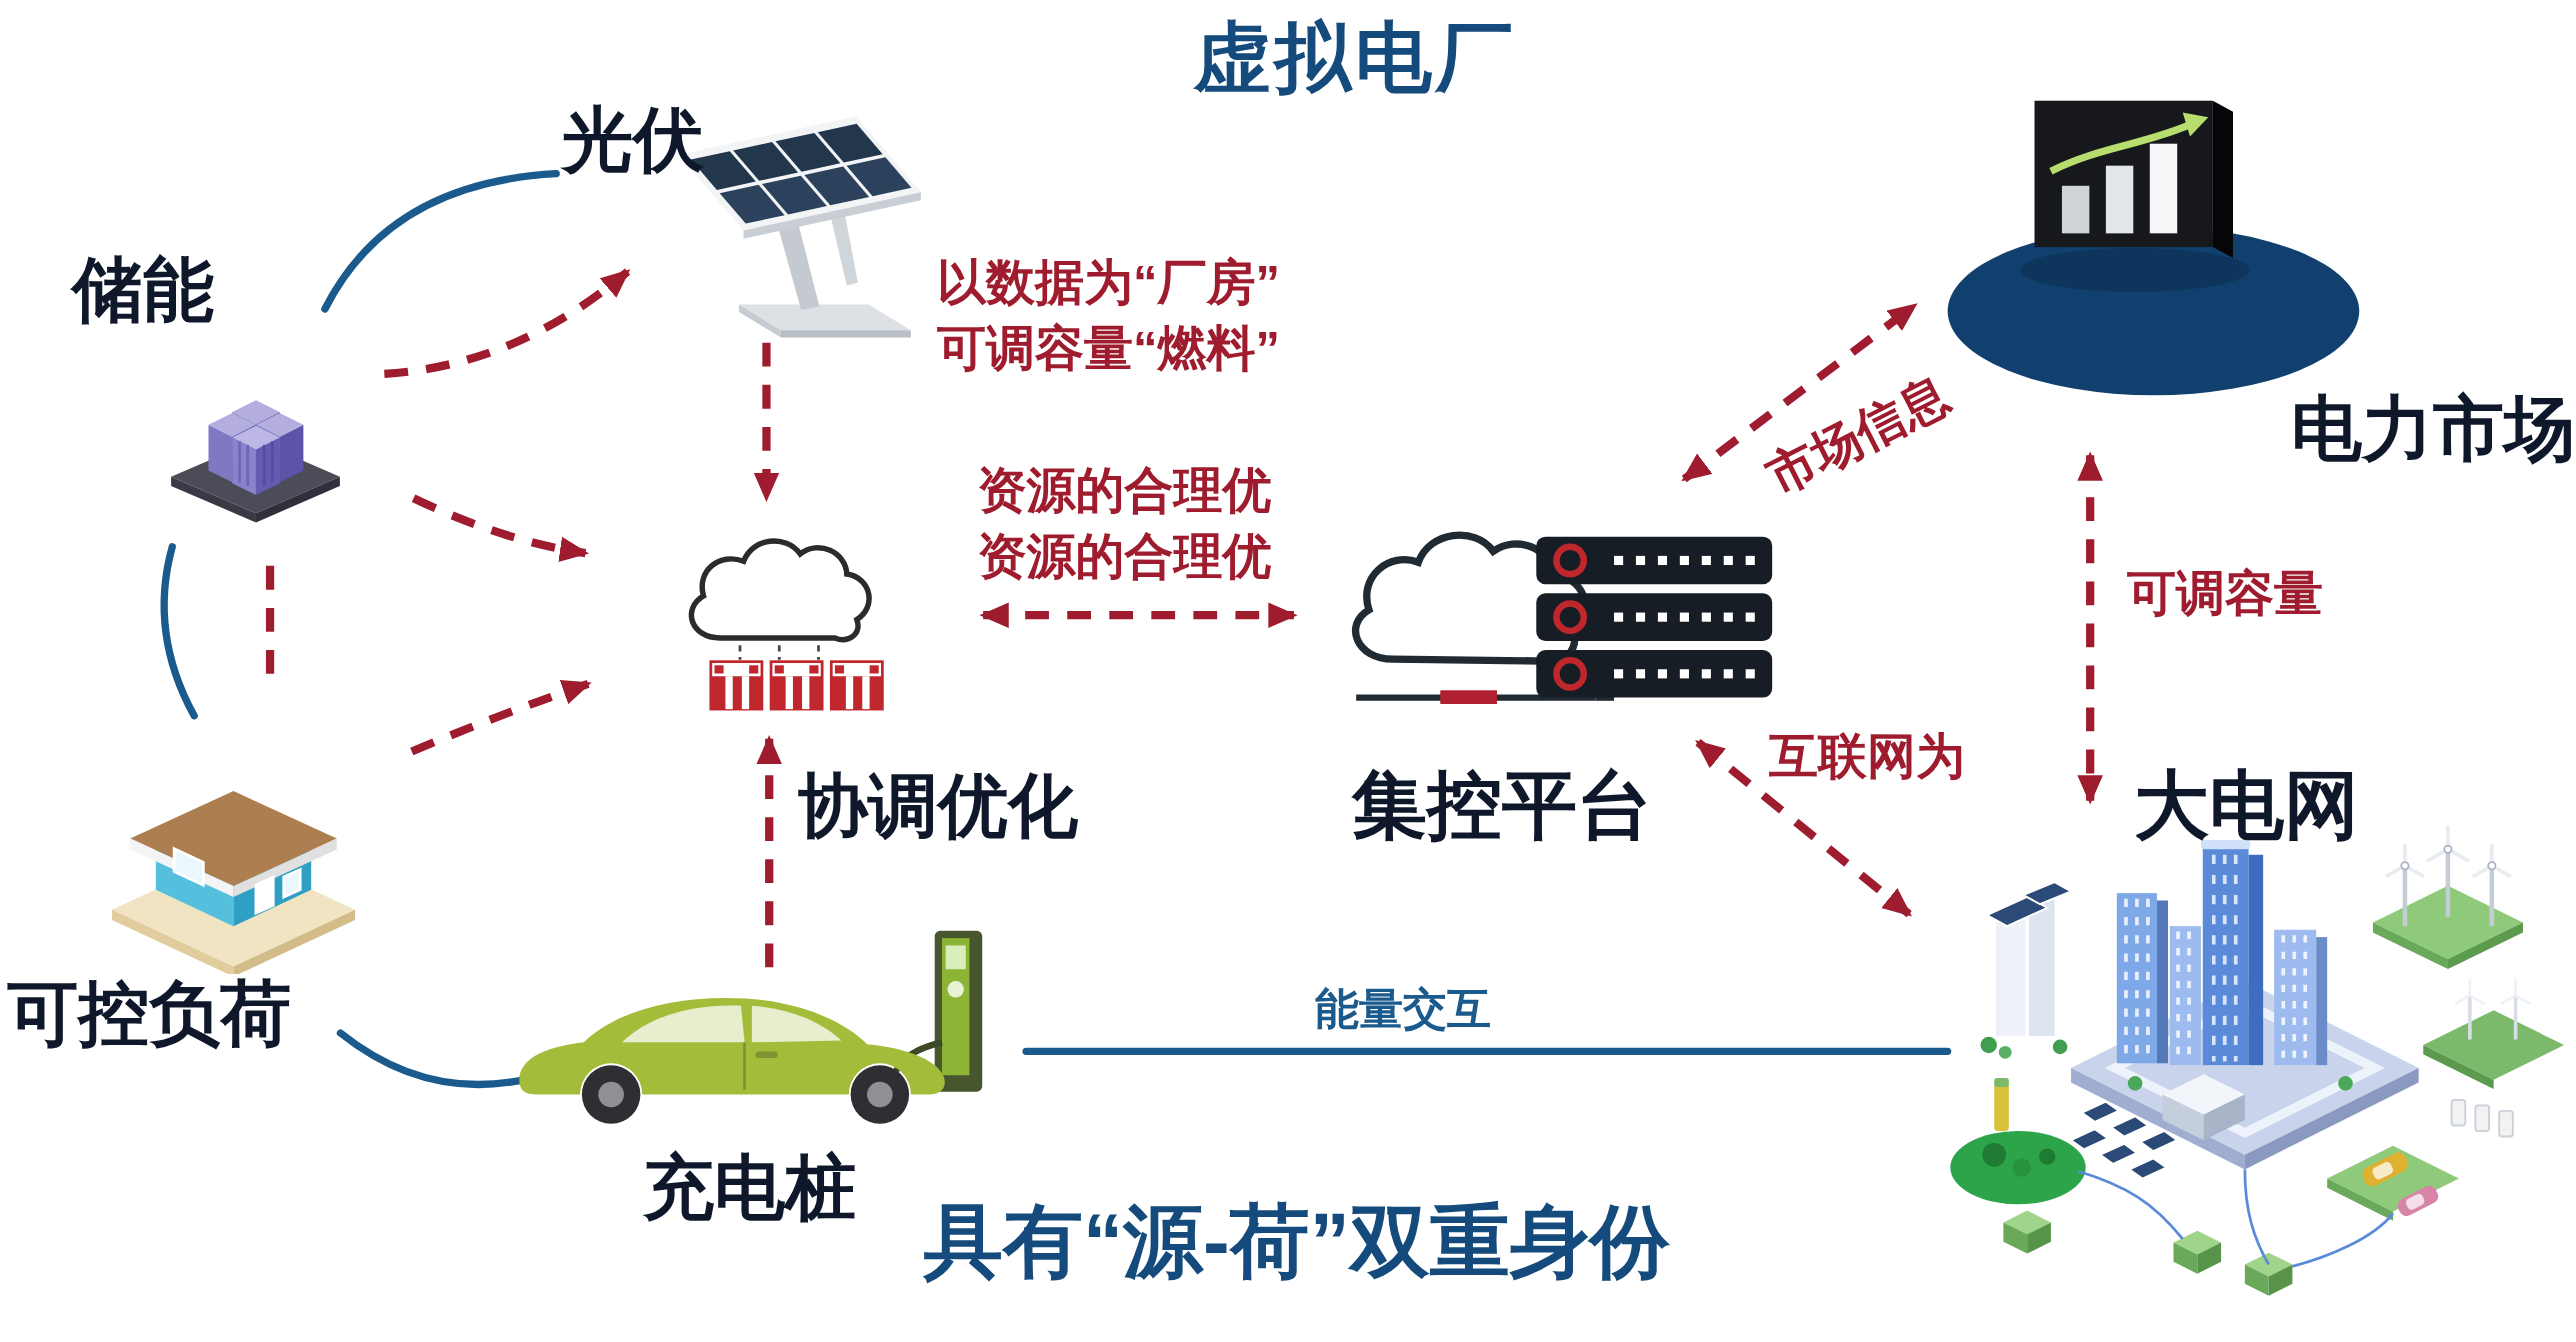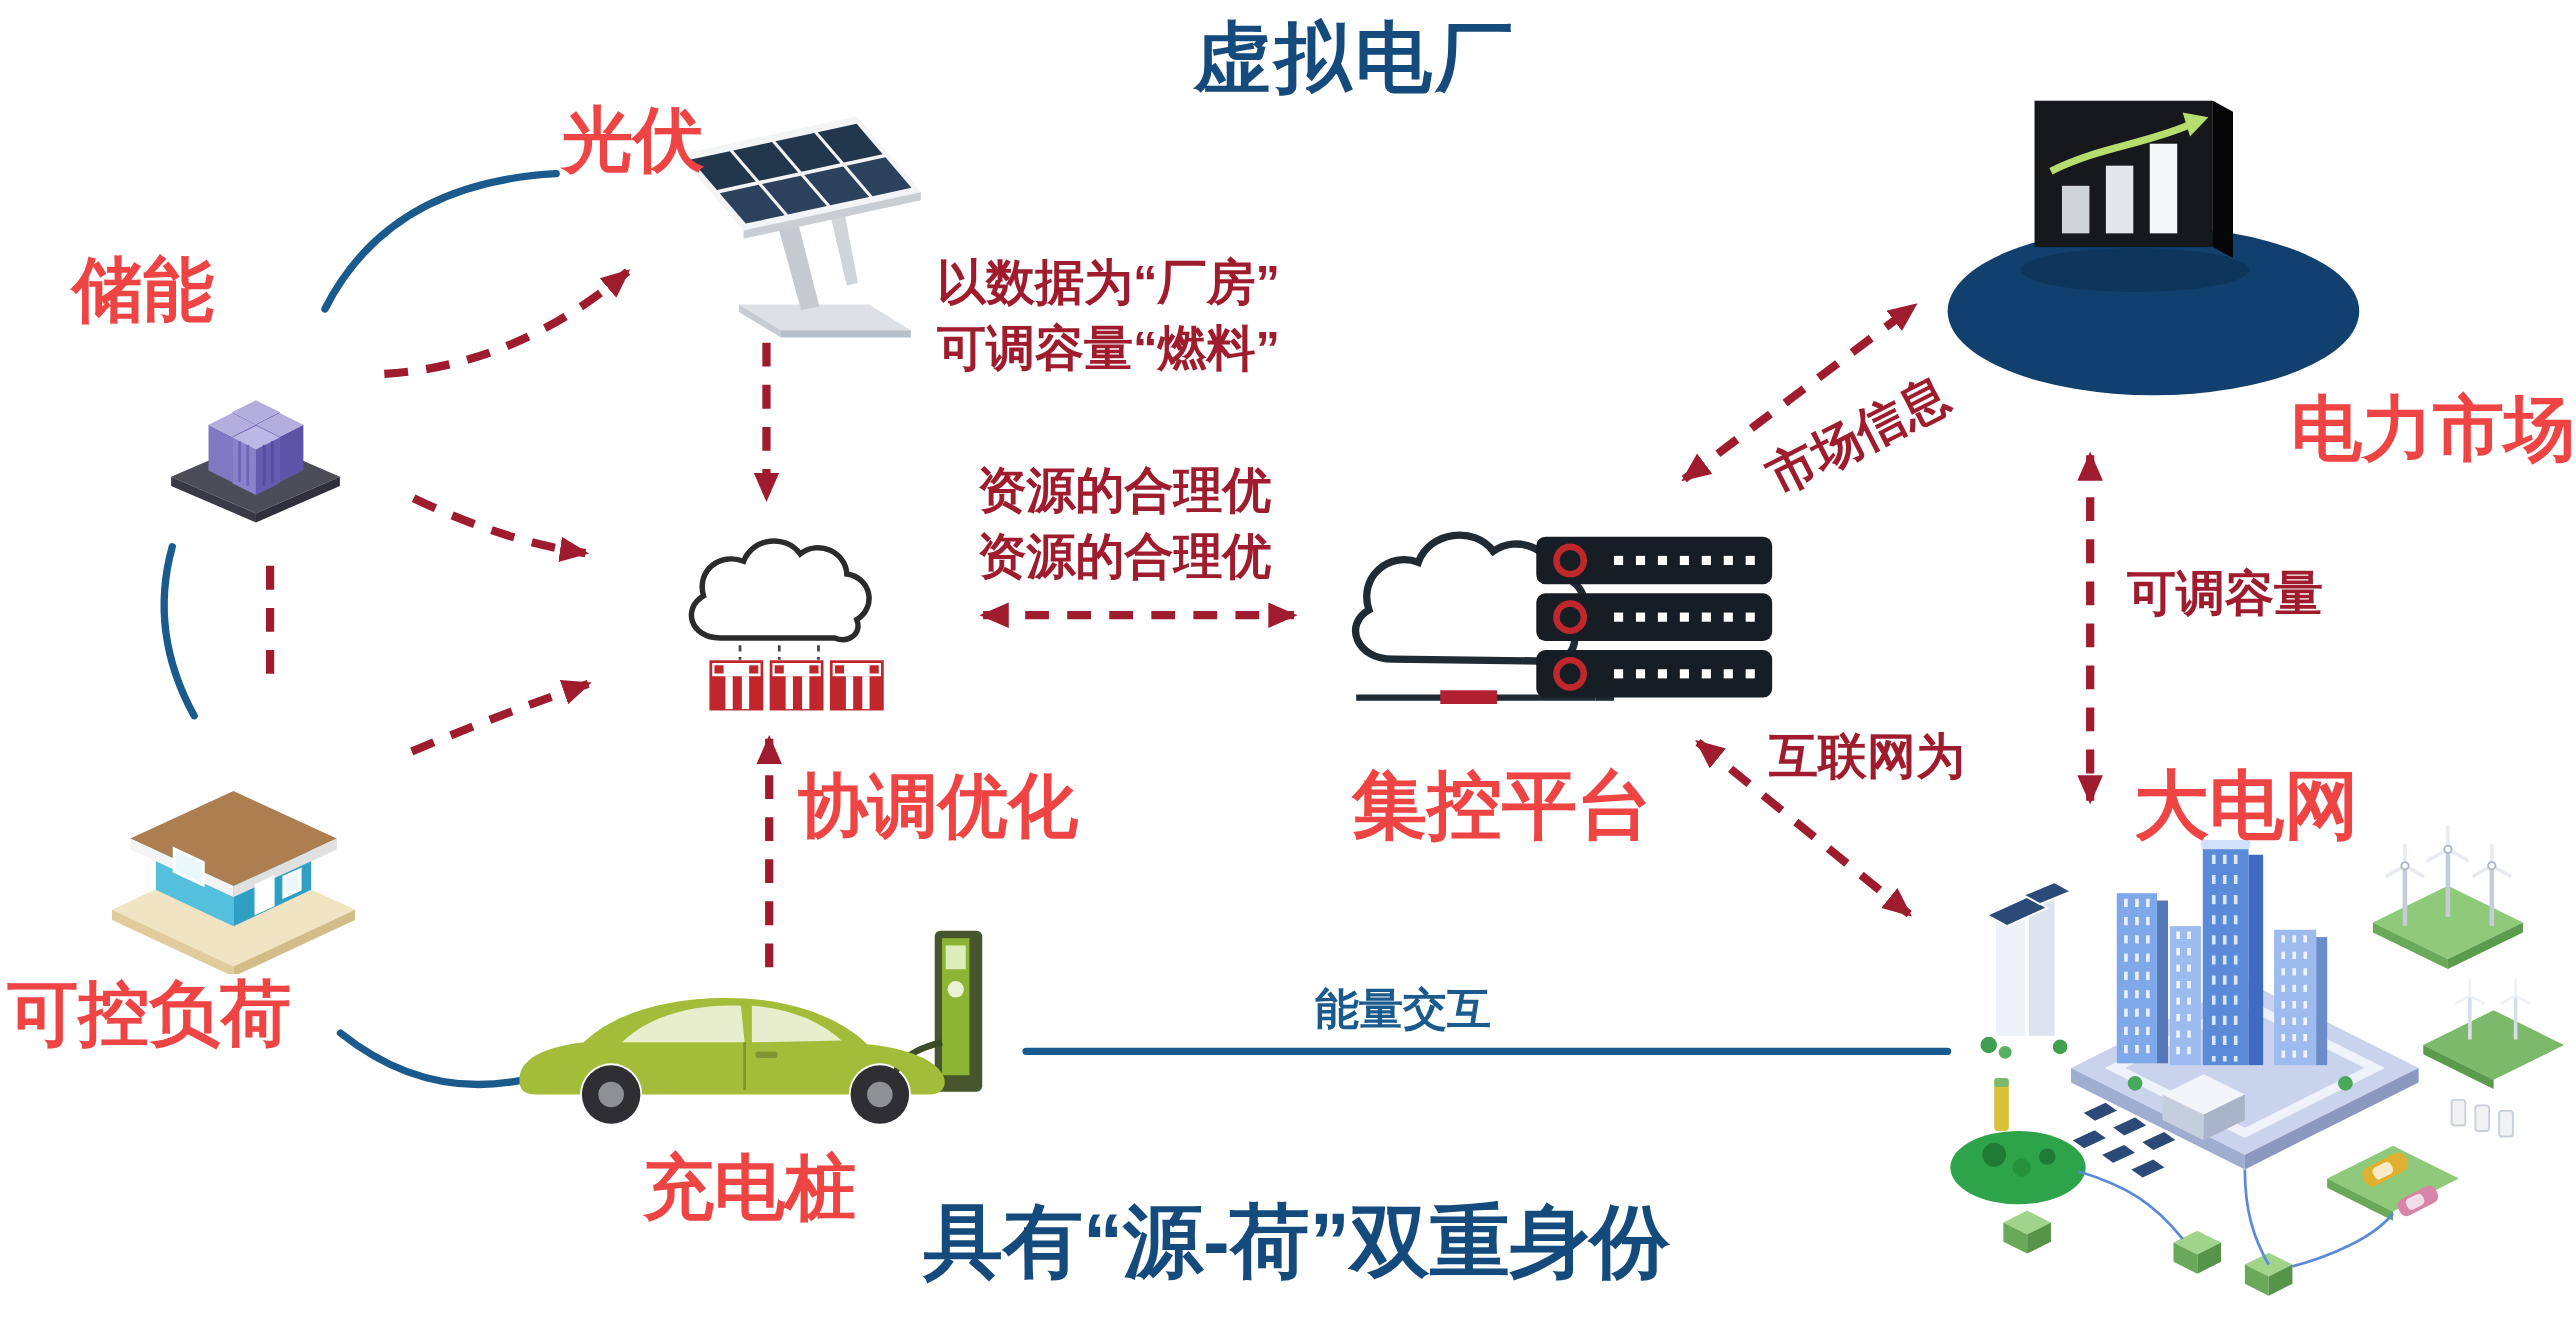--- a/index.html
+++ b/index.html
@@ -3,21 +3,21 @@
 <meta charset="utf-8">
 <style>
   html,body{margin:0;padding:0;background:#ffffff;}
   #canvas{
     position:relative;width:2576px;height:1342px;overflow:hidden;background:#ffffff;
     font-family:"Liberation Sans","DejaVu Sans",sans-serif;
   }
   .overlay{position:absolute;left:0;top:0;width:2576px;height:1342px;z-index:1;}
   .icon{position:absolute;z-index:2;}
   .txt{position:absolute;z-index:3;white-space:nowrap;}
-  .node-label{color:#ef4444;font-weight:900;font-size:71px;text-align:right;}
+  .node-label{color:#0f172a;font-weight:900;font-size:71px;text-align:right;}
   .title{color:var(--title-blue,#154a7c);font-weight:900;font-size:77px;text-align:center;letter-spacing:3.7px;}
   .subtitle{color:var(--title-blue,#154a7c);font-weight:900;font-size:80px;}
   .ann{color:var(--annotation-red,#9e1c2e);font-weight:900;font-size:49px;text-align:center;line-height:1.35;}
   .blue-ann{color:var(--line-blue,#1b5a8c);font-weight:900;font-size:44px;font-family:Liberation Mono, monospace;}
 </style>
 </head>
 <body>
 
 <div id="canvas">
 

